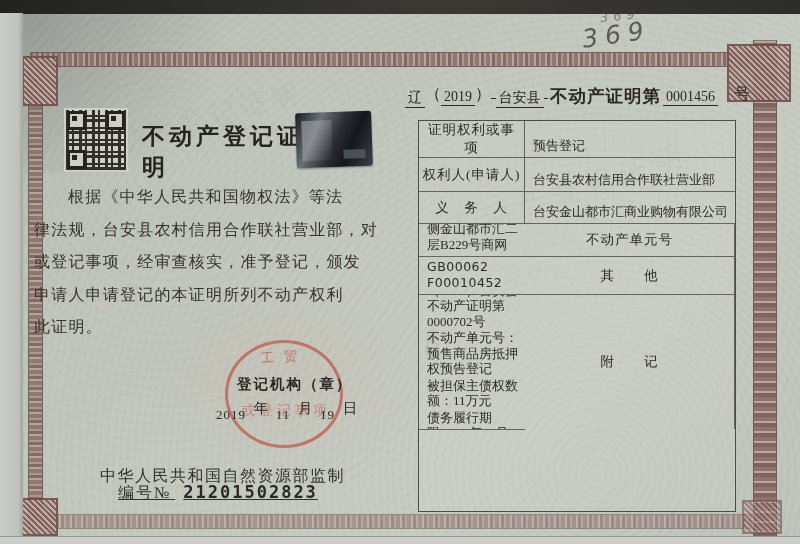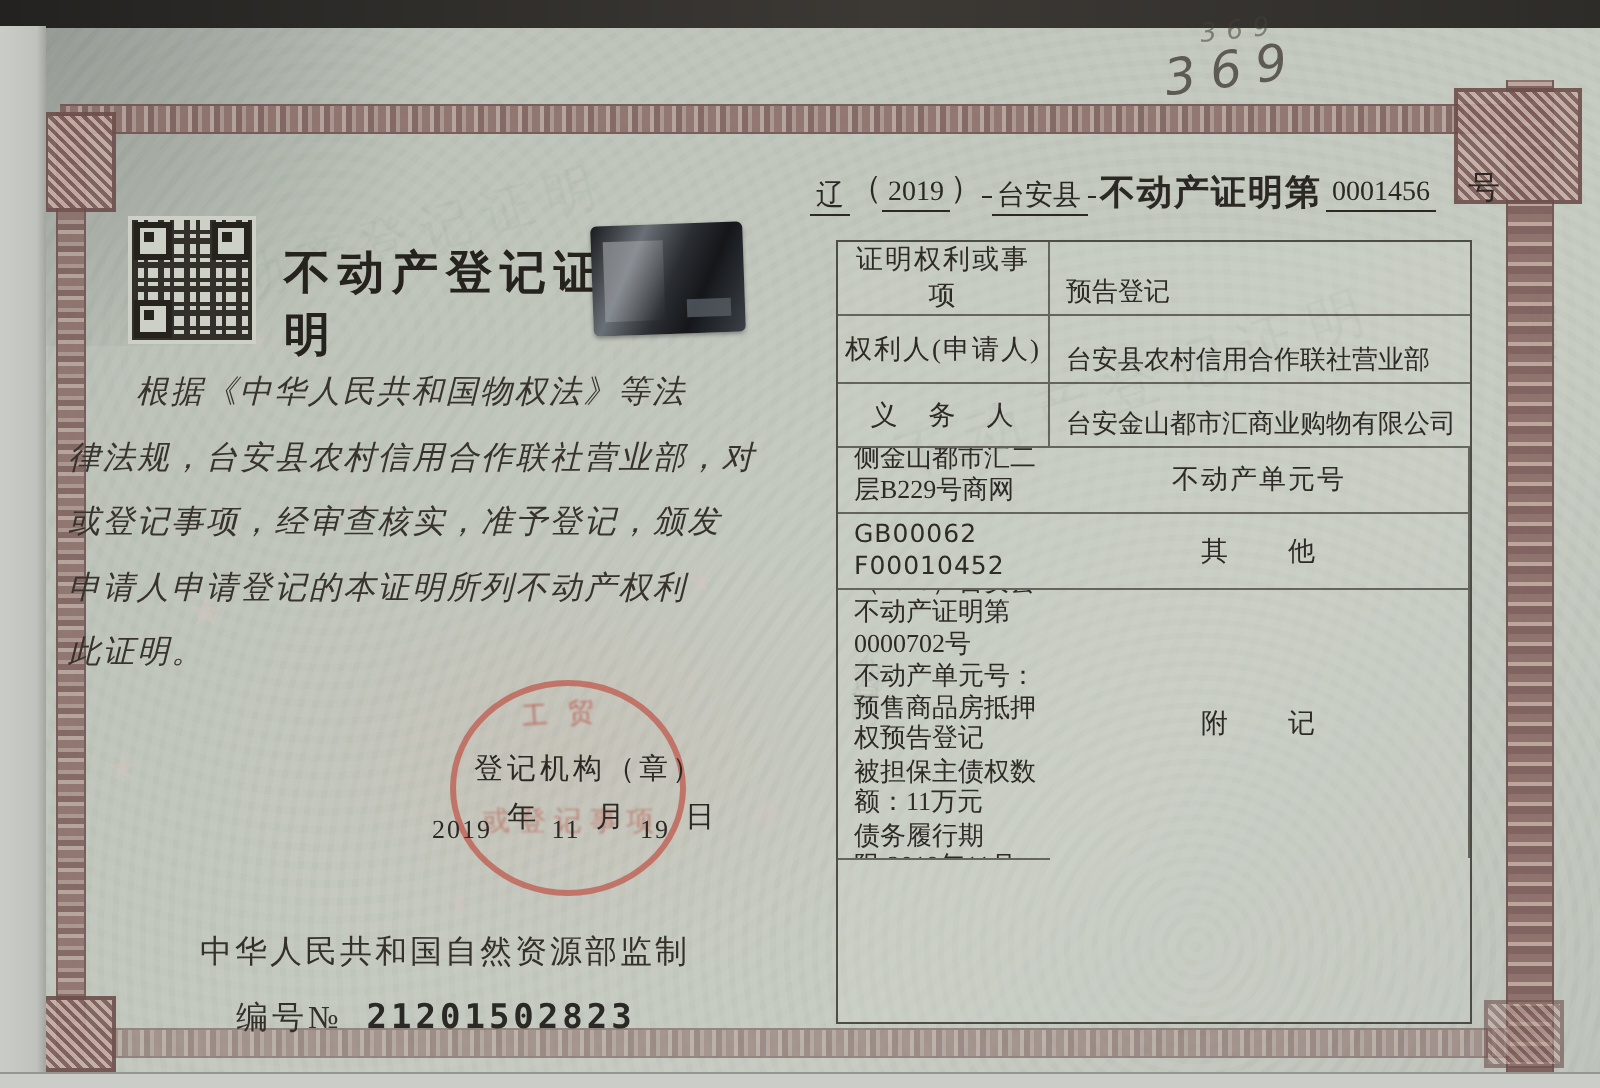--- a/index.html
+++ b/index.html
@@ -52,40 +52,40 @@
     letter-spacing:4px;color:#26221e;}
   .sticker{position:absolute;left:296px;top:112px;width:76px;height:55px;border-radius:3px;
     transform:rotate(-2deg);
     background:linear-gradient(115deg,#191b1e 0%,#6a7077 28%,#2a2d31 52%,#14161a 70%,#3c4248 100%);
     box-shadow:0 1px 2px rgba(0,0,0,.35);}
   .sticker .shine{position:absolute;left:6px;top:8px;width:30px;height:40px;
     background:linear-gradient(120deg,rgba(255,255,255,.35),rgba(255,255,255,0));}
   .sticker .chip{position:absolute;right:7px;bottom:8px;width:22px;height:9px;background:#555c63;opacity:.8;}
   .body-par{position:absolute;left:34px;top:181px;width:372px;font-size:16px;line-height:32.5px;
     letter-spacing:1.2px;color:#38332d;}
-  .body-par .line{white-space:nowrap;font-style:italic;}
+  .body-par .line{white-space:nowrap;}
   .body-par .indent{text-indent:34px;}
   
   .stamp{position:absolute;left:225px;top:340px;width:118px;height:108px;}
   .stamp .ring{position:absolute;inset:0;border:3px solid rgba(191,84,72,.72);border-radius:50%;
     filter:blur(.3px);}
   .stamp .arc{position:absolute;left:0;top:8px;width:118px;text-align:center;color:rgba(184,75,62,.7);
     font-size:13px;letter-spacing:10px;transform:rotate(-4deg);filter:blur(.4px);}
   .stamp .inner-red{position:absolute;left:16px;top:62px;width:100px;color:rgba(184,75,62,.5);
     font-size:14px;letter-spacing:4px;filter:blur(.5px);}
   .stamp-issuer{position:absolute;left:237px;top:375px;width:110px;font-size:14.5px;
-    letter-spacing:2px;color:#2c2824;white-space:nowrap;}
+    letter-spacing:2px;color:#2c2824;white-space:nowrap;font-weight:bold;}
   .stamp-date{position:absolute;left:216px;top:399px;width:130px;font-size:14.5px;color:#2c2824;
     white-space:nowrap;}
   .stamp-date .num{display:inline-block;transform:translateY(6px);font-size:13px;letter-spacing:1px;}
   .stamp-date .lbl{display:inline-block;margin:0 4px;}
   
   .made-by{position:absolute;left:100px;top:466px;width:260px;font-size:16px;letter-spacing:1.5px;
     color:#35302b;}
-  .serial{position:absolute;left:118px;top:499px;width:240px;color:#33302b;}
+  .serial{position:absolute;left:118px;top:482px;width:240px;color:#33302b;text-decoration:underline;}
   .serial .lbl{font-size:16px;letter-spacing:2px;}
   .serial .num{font-family:"DejaVu Sans Mono","DejaVu Sans",monospace;font-size:17px;font-weight:700;
     letter-spacing:2px;margin-left:8px;color:#2b2926;}
   
   .cert-line{position:absolute;left:405px;top:84px;width:345px;display:flex;align-items:flex-start;
     white-space:nowrap;color:#2c2824;}
   .cert-line .fill{border-bottom:1px solid #2c2824;transform:translateY(5px);font-size:14px;
     padding:0 3px;}
   .cert-line .paren{font-size:16px;}
   .cert-line .gapline{display:inline-block;width:22px;border-bottom:1px solid #2c2824;

